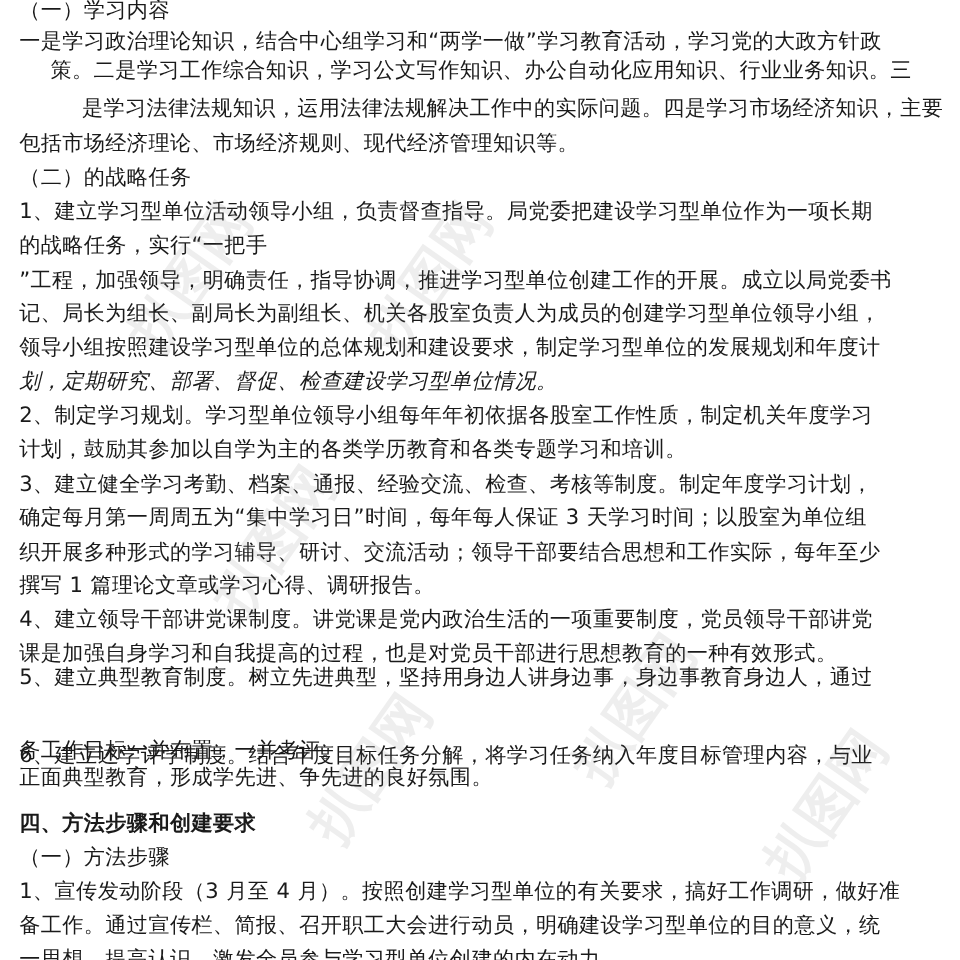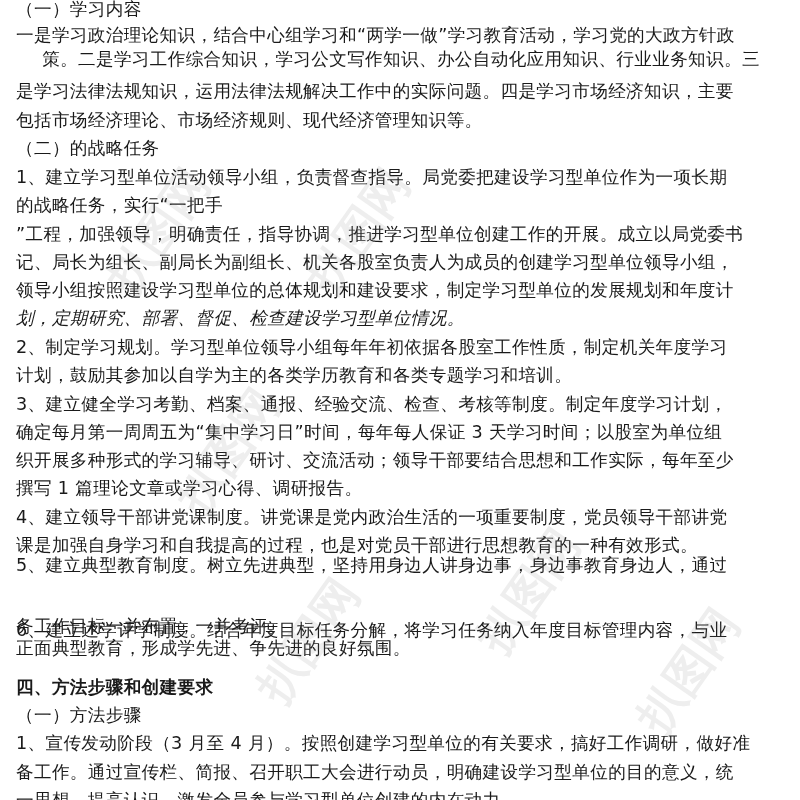--- a/index.html
+++ b/index.html
@@ -21,21 +21,21 @@
     white-space: nowrap; pointer-events: none;
   }
 </style>
 </head>
 <body>
 
 <div class="page" id="page">
     <div class="line" style="top: 10px;">（一）学习内容</div>
     <div class="line" style="top: 36.3158px;">一是学习政治理论知识，结合中心组学习和“两学一做”学习教育活动，学习党的大政方针政</div>
     <div class="line" style="top: 60px; text-align: center;">策。二是学习工作综合知识，学习公文写作知识、办公自动化应用知识、行业业务知识。三</div>
-    <div class="line" style="top: 92.4561px;">是学习法律法规知识，运用法律法规解决工作中的实际问题。四是学习市场经济知识，主要</div>
+    <div class="line" style="top: 92.4561px; text-align: right;">是学习法律法规知识，运用法律法规解决工作中的实际问题。四是学习市场经济知识，主要</div>
     <div class="line" style="top: 120.526px;">包括市场经济理论、市场经济规则、现代经济管理知识等。</div>
     <div class="line" style="top: 149.474px;">（二）的战略任务</div>
     <div class="line" style="top: 177.544px;">1、建立学习型单位活动领导小组，负责督查指导。局党委把建设学习型单位作为一项长期</div>
     <div class="line" style="top: 205.614px;">的战略任务，实行“一把手</div>
     <div class="line" style="top: 234.561px;">”工程，加强领导，明确责任，指导协调，推进学习型单位创建工作的开展。成立以局党委书</div>
     <div class="line" style="top: 262.632px;">记、局长为组长、副局长为副组长、机关各股室负责人为成员的创建学习型单位领导小组，</div>
     <div class="line" style="top: 290.702px;">领导小组按照建设学习型单位的总体规划和建设要求，制定学习型单位的发展规划和年度计</div>
     <div class="line" style="top: 318.772px; font-style: italic;">划，定期研究、部署、督促、检查建设学习型单位情况。</div>
     <div class="line" style="top: 347.719px;">2、制定学习规划。学习型单位领导小组每年年初依据各股室工作性质，制定机关年度学习</div>
     <div class="line" style="top: 375.789px;">计划，鼓励其参加以自学为主的各类学历教育和各类专题学习和培训。</div>

